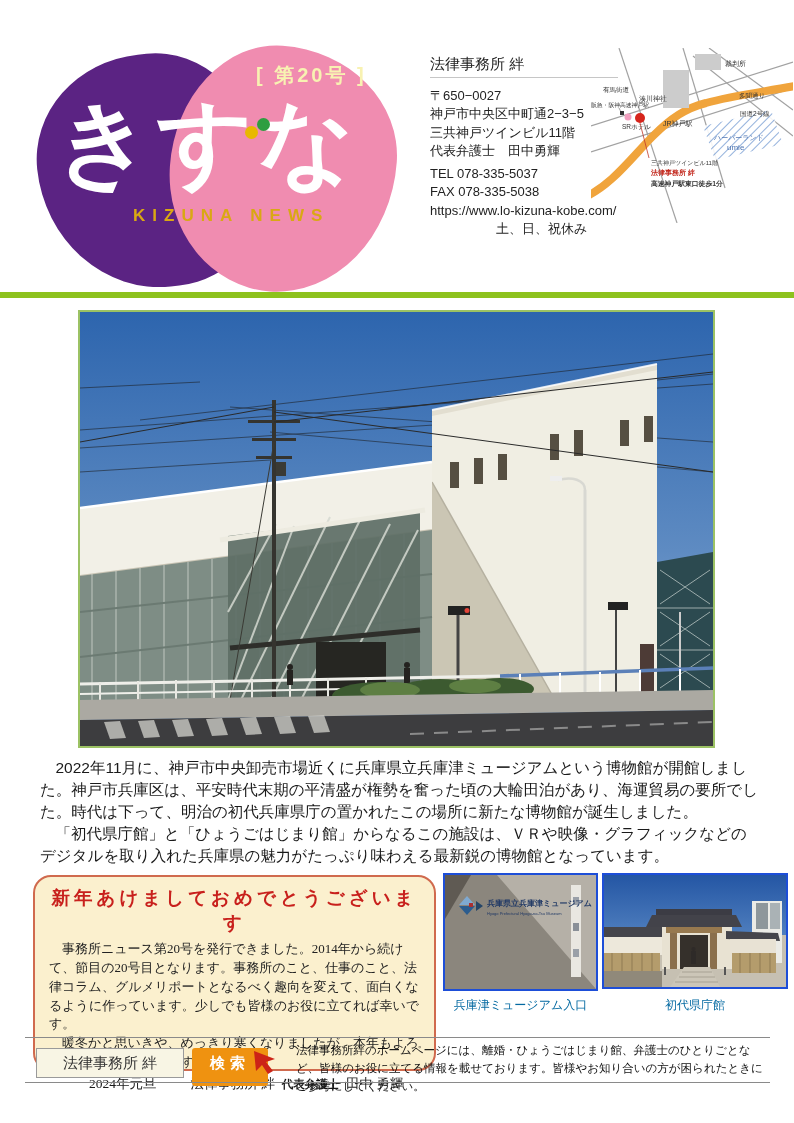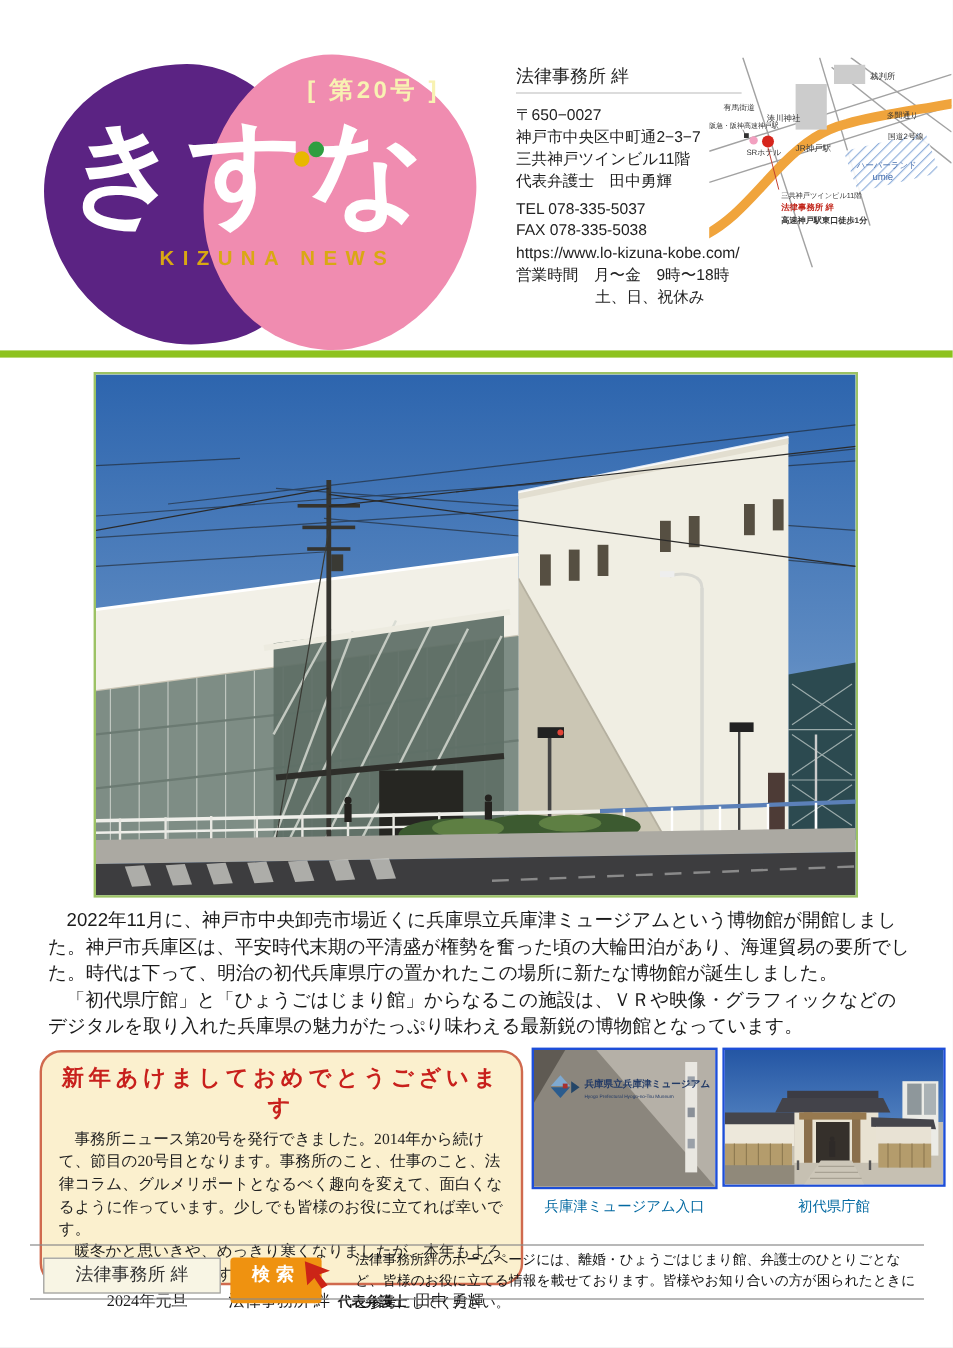--- a/index.html
+++ b/index.html
@@ -84,27 +84,26 @@
     <div class="abs logo-title">きすな</div>
     <div class="dot dot-yellow"></div>
     <div class="dot dot-green"></div>
     <div class="abs logo-subtitle">KIZUNA NEWS</div>
   </div>
 
   <div class="abs office">
     <div class="office-name">法律事務所 絆</div>
     <div class="divider"></div>
     <div>〒650−0027</div>
-    <div>神戸市中央区中町通2−3−7</div>
+    <div>神戸市中央区中町通2−3−5</div>
     <div>三共神戸ツインビル11階</div>
     <div>代表弁護士　田中勇輝</div>
     <div class="tel-block">TEL 078-335-5037</div>
     <div>FAX 078-335-5038</div>
     <div>https://www.lo-kizuna-kobe.com/</div>
-    <div>営業時間　月〜金　9時〜18時</div>
     <div class="hours2">土、日、祝休み</div>
   </div>
 
   <svg class="abs map" width="202" height="175" viewBox="0 0 202 175">
     <defs>
       <pattern id="hatch" width="6" height="6" patternUnits="userSpaceOnUse" patternTransform="rotate(45)">
         <rect width="6" height="6" fill="#ffffff"></rect>
         <line x1="0" y1="0" x2="0" y2="6" stroke="#86A8D8" stroke-width="2"></line>
       </pattern>
     </defs>

